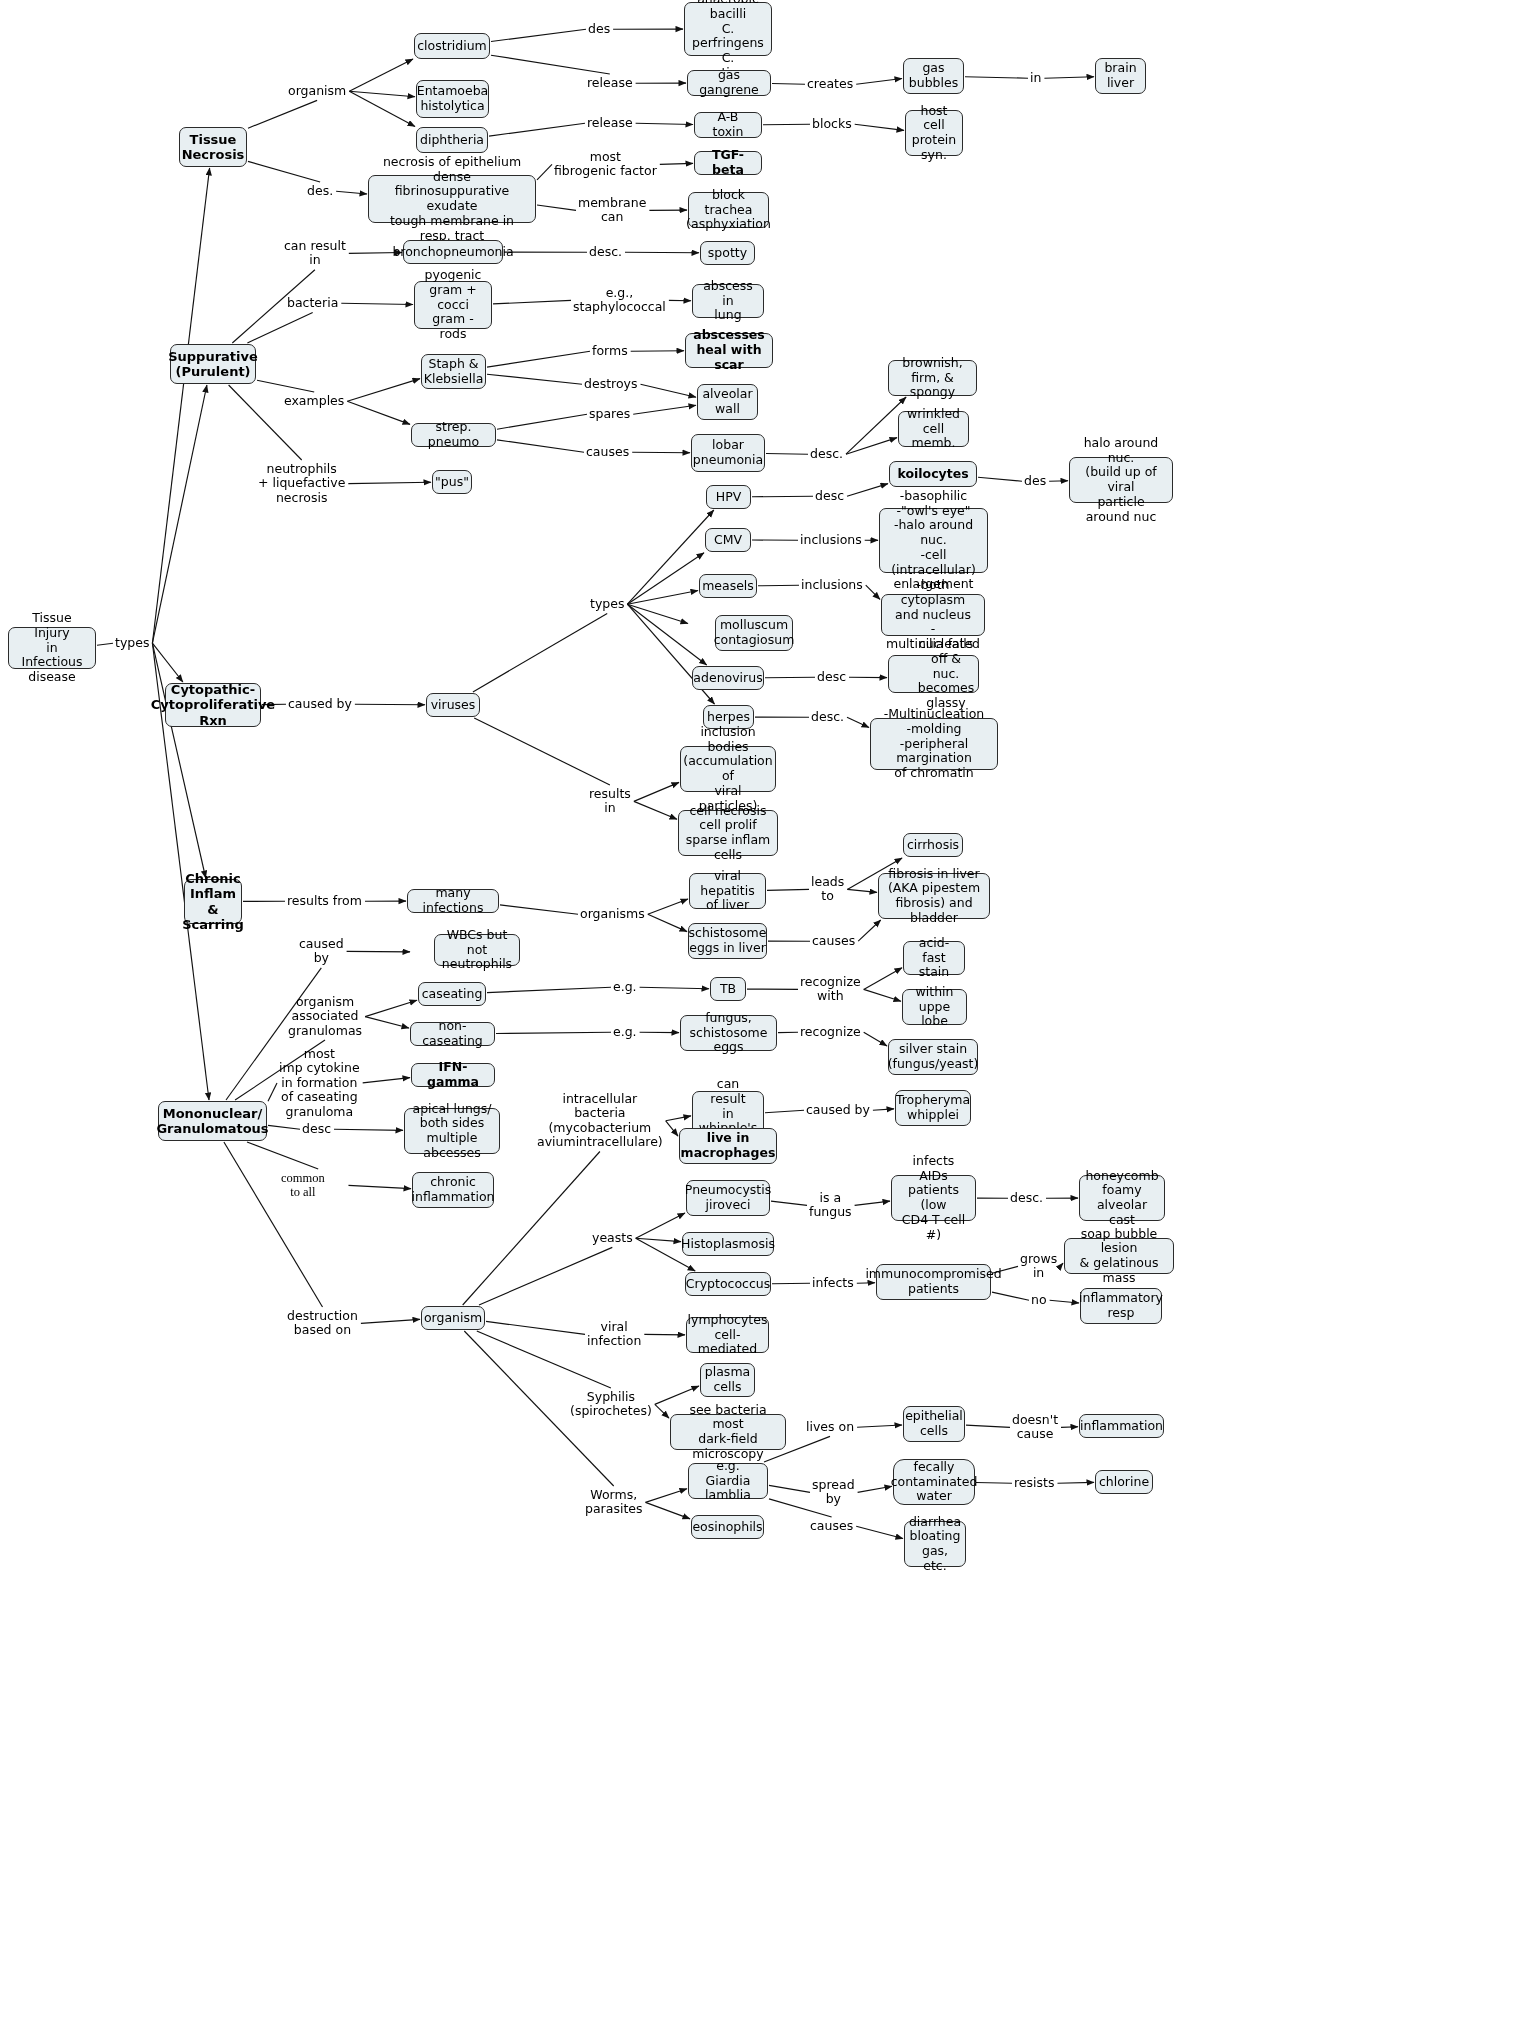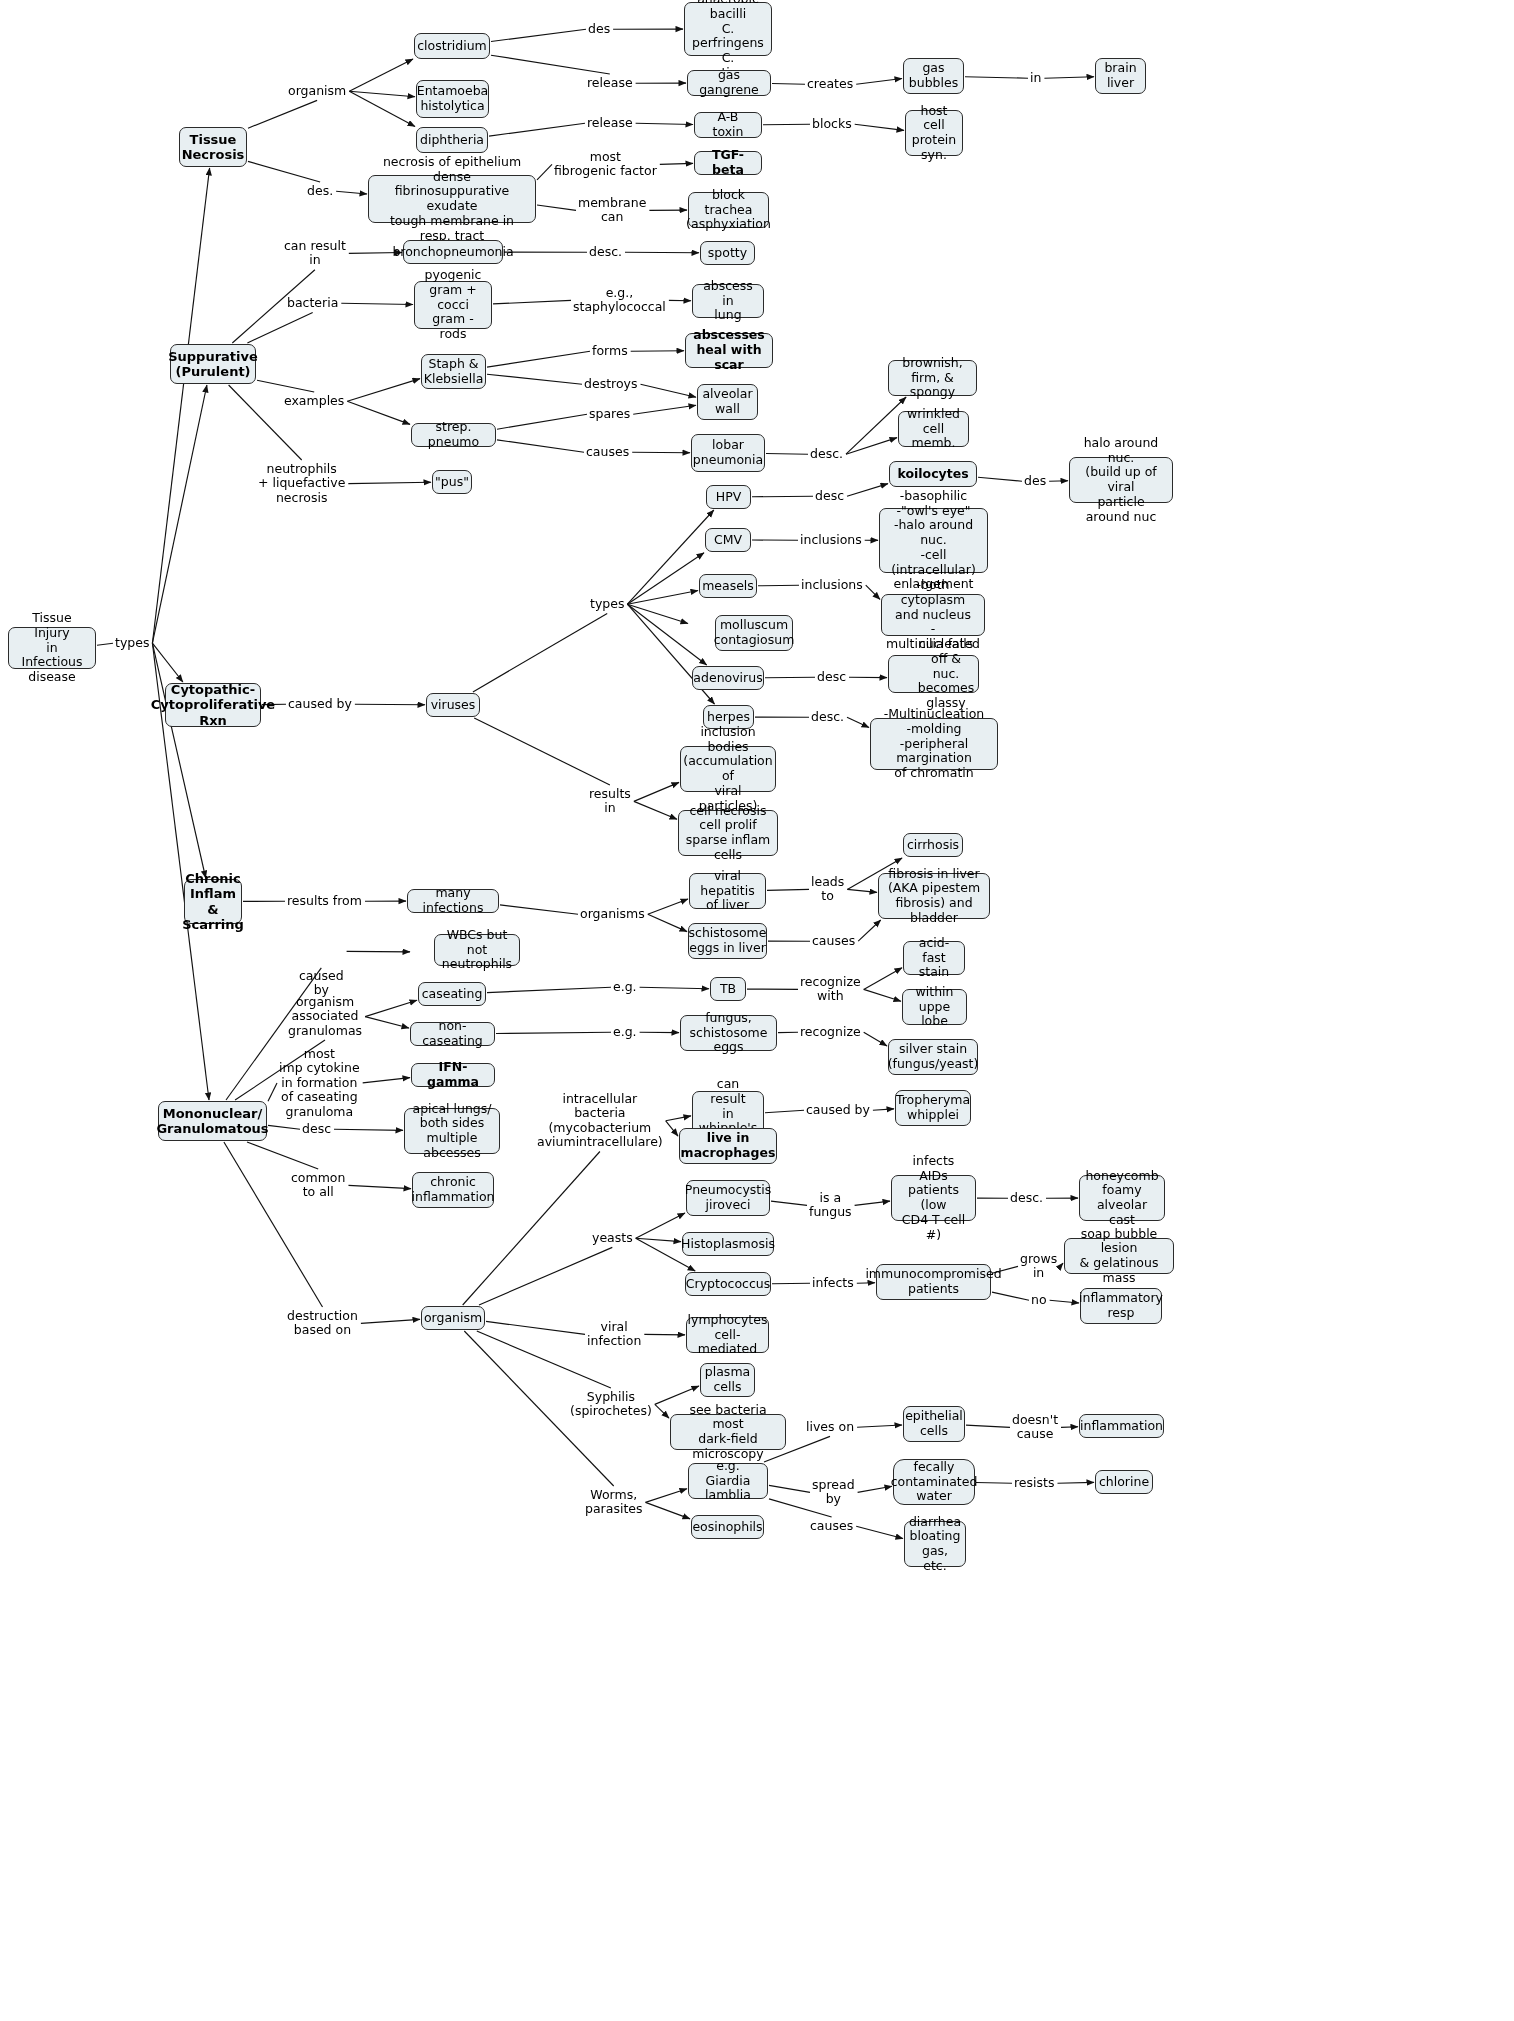--- a/index.html
+++ b/index.html
@@ -394,37 +394,37 @@
       <div class="lbl" style="left: 817px; top: 670px;">desc</div>
       <div class="lbl" style="left: 811px; top: 710px;">desc.</div>
       <div class="lbl" style="left: 288px; top: 697px;">caused by</div>
       <div class="lbl" style="left: 589px; top: 787px;">results
 in</div>
       <div class="lbl" style="left: 287px; top: 894px;">results from</div>
       <div class="lbl" style="left: 580px; top: 907px;">organisms</div>
       <div class="lbl" style="left: 811px; top: 875px;">leads
 to</div>
       <div class="lbl" style="left: 812px; top: 934px;">causes</div>
-      <div class="lbl" style="left: 299px; top: 937px; margin-top: 32px;">caused
+      <div class="lbl" style="left: 299px; top: 937px;">caused
 by</div>
       <div class="lbl" style="left: 288px; top: 995px;">organism
 associated
 granulomas</div>
       <div class="lbl" style="left: 613px; top: 980px;">e.g.</div>
       <div class="lbl" style="left: 613px; top: 1025px;">e.g.</div>
       <div class="lbl" style="left: 800px; top: 975px;">recognize
 with</div>
       <div class="lbl" style="left: 800px; top: 1025px;">recognize</div>
       <div class="lbl" style="left: 279px; top: 1047px;">most
 imp cytokine
 in formation
 of caseating
 granuloma</div>
       <div class="lbl" style="left: 302px; top: 1122px;">desc</div>
-      <div class="lbl" style="left: 291px; top: 1171px;">common
+      <div class="lbl" style="left: 281px; top: 1171px; font-family: Liberation Serif, serif;">common
 to all</div>
       <div class="lbl" style="left: 537px; top: 1092px;">intracellular
 bacteria
 (mycobacterium
 aviumintracellulare)</div>
       <div class="lbl" style="left: 806px; top: 1103px;">caused by</div>
       <div class="lbl" style="left: 809px; top: 1191px;">is a
 fungus</div>
       <div class="lbl" style="left: 592px; top: 1231px;">yeasts</div>
       <div class="lbl" style="left: 812px; top: 1276px;">infects</div>

